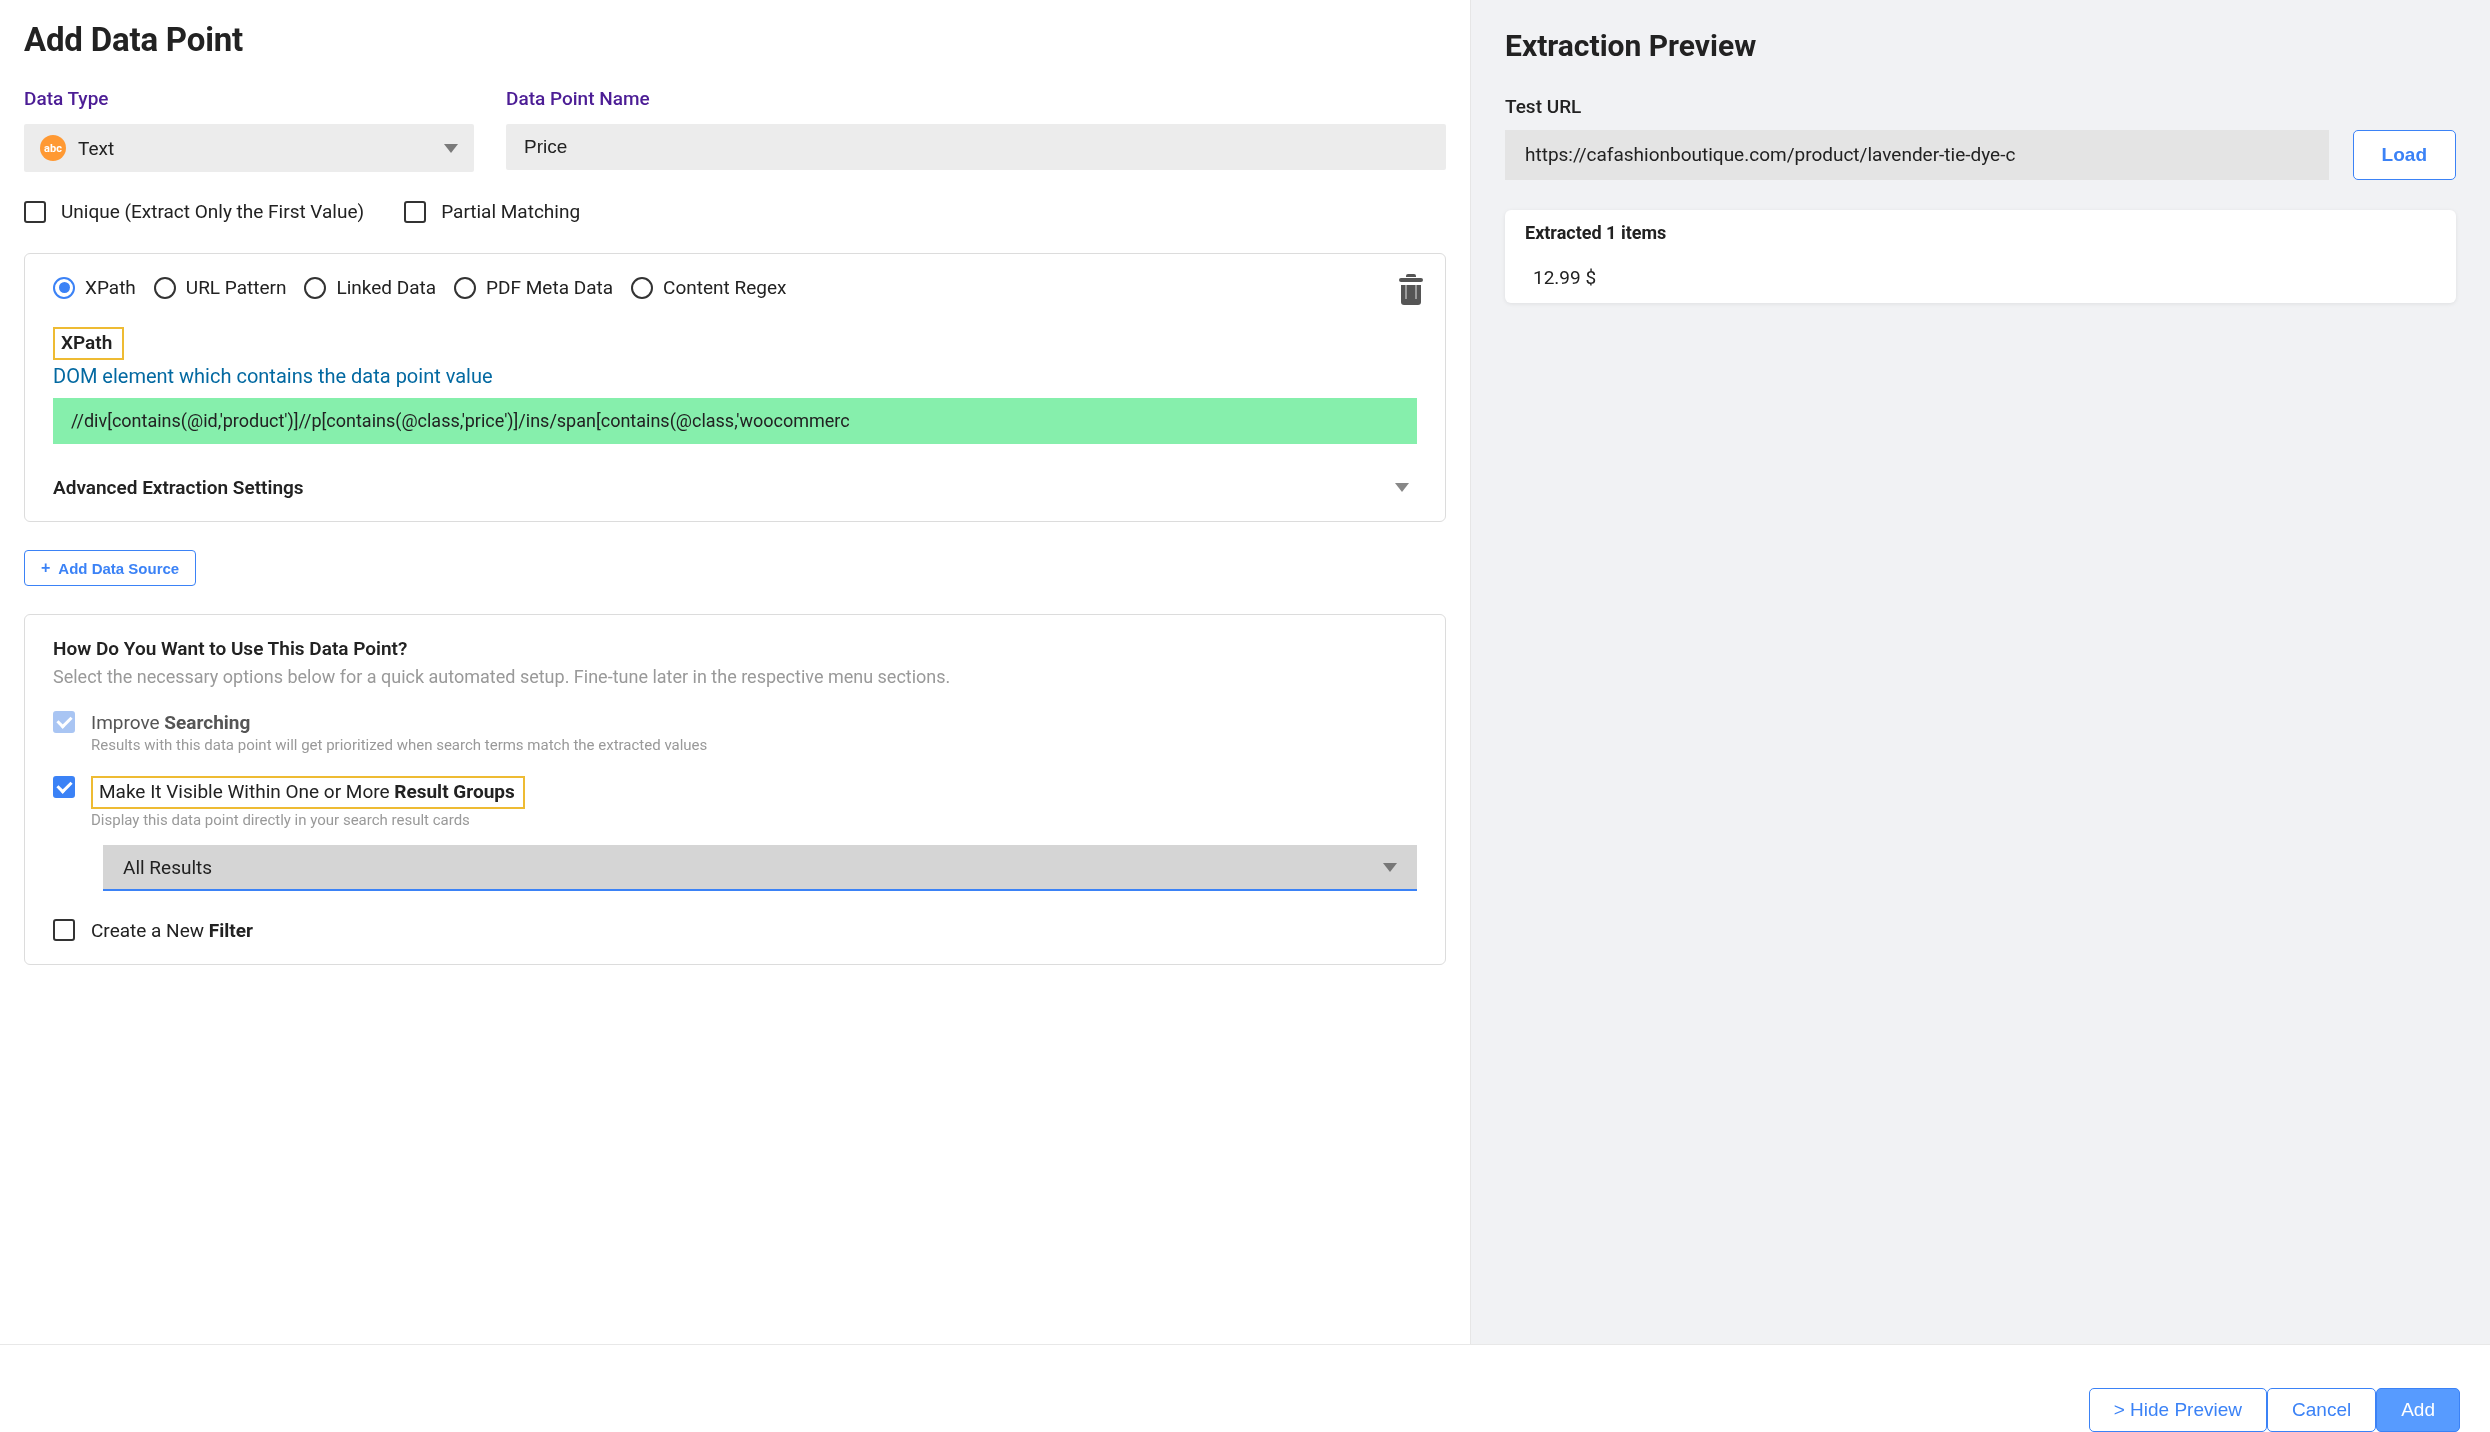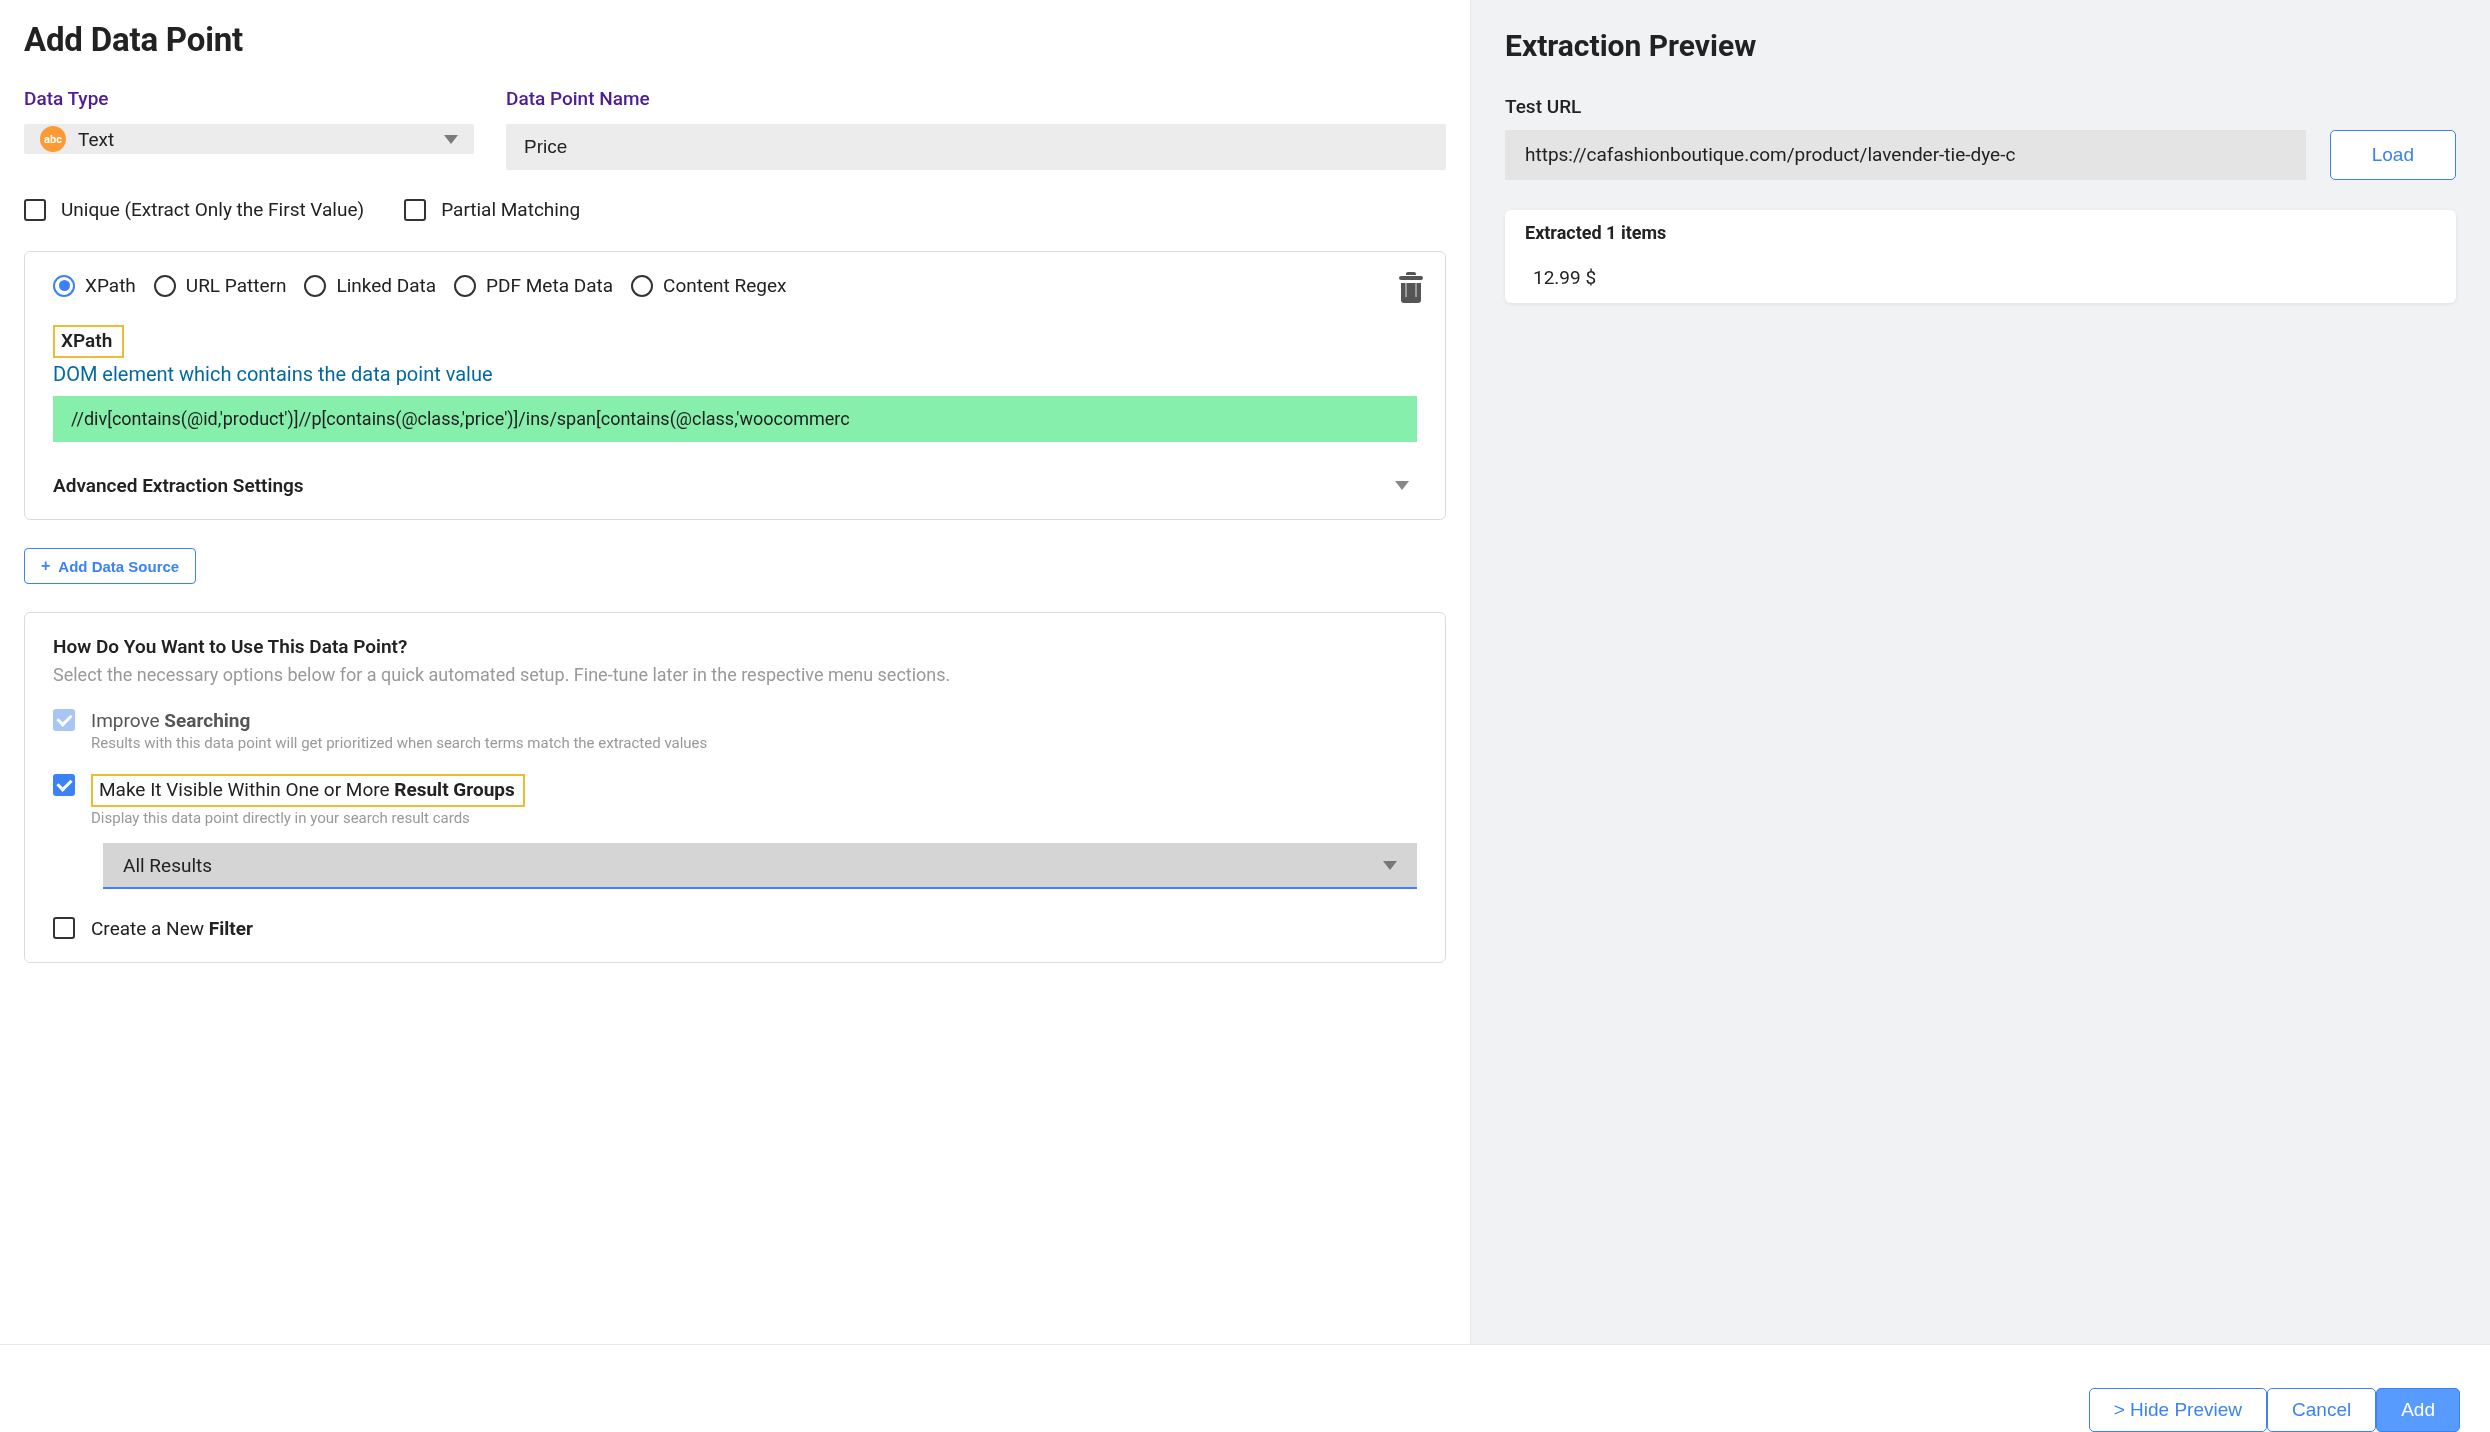--- a/index.html
+++ b/index.html
@@ -39,21 +39,21 @@
   .field-col { display: flex; flex-direction: column; }
   .field-col.datatype { width: 450px; }
   .field-col.dataname { flex: 1; }
   .field-label {
     font-size: 19px;
     font-weight: 500;
     color: #4c1d95;
     margin-bottom: 14px;
   }
   .select-like {
-    height: 30px;
+    height: 48px;
     width: 100%;
     background: #ececec;
     display: flex;
     align-items: center;
     padding: 0 16px;
     gap: 12px;
     cursor: pointer;
     border-radius: 2px;
   }
   .abc-icon {
@@ -335,22 +335,22 @@
     text-overflow: clip;
     white-space: nowrap;
     line-height: 50px;
     cursor: text;
   }
   .load-btn {
     border: 1px solid #3b82f6;
     color: #3b82f6;
     background: #fff;
     font-size: 19px;
-    font-weight: 400;
-    padding: 0 41px;
+    font-weight: 700;
+    padding: 0 28px;
     border-radius: 5px;
     cursor: pointer;
     height: 50px;
   }
   .result-card {
     background: #ffffff;
     border-radius: 6px;
     box-shadow: 0 1px 4px rgba(0,0,0,0.08);
     padding: 0;
   }

